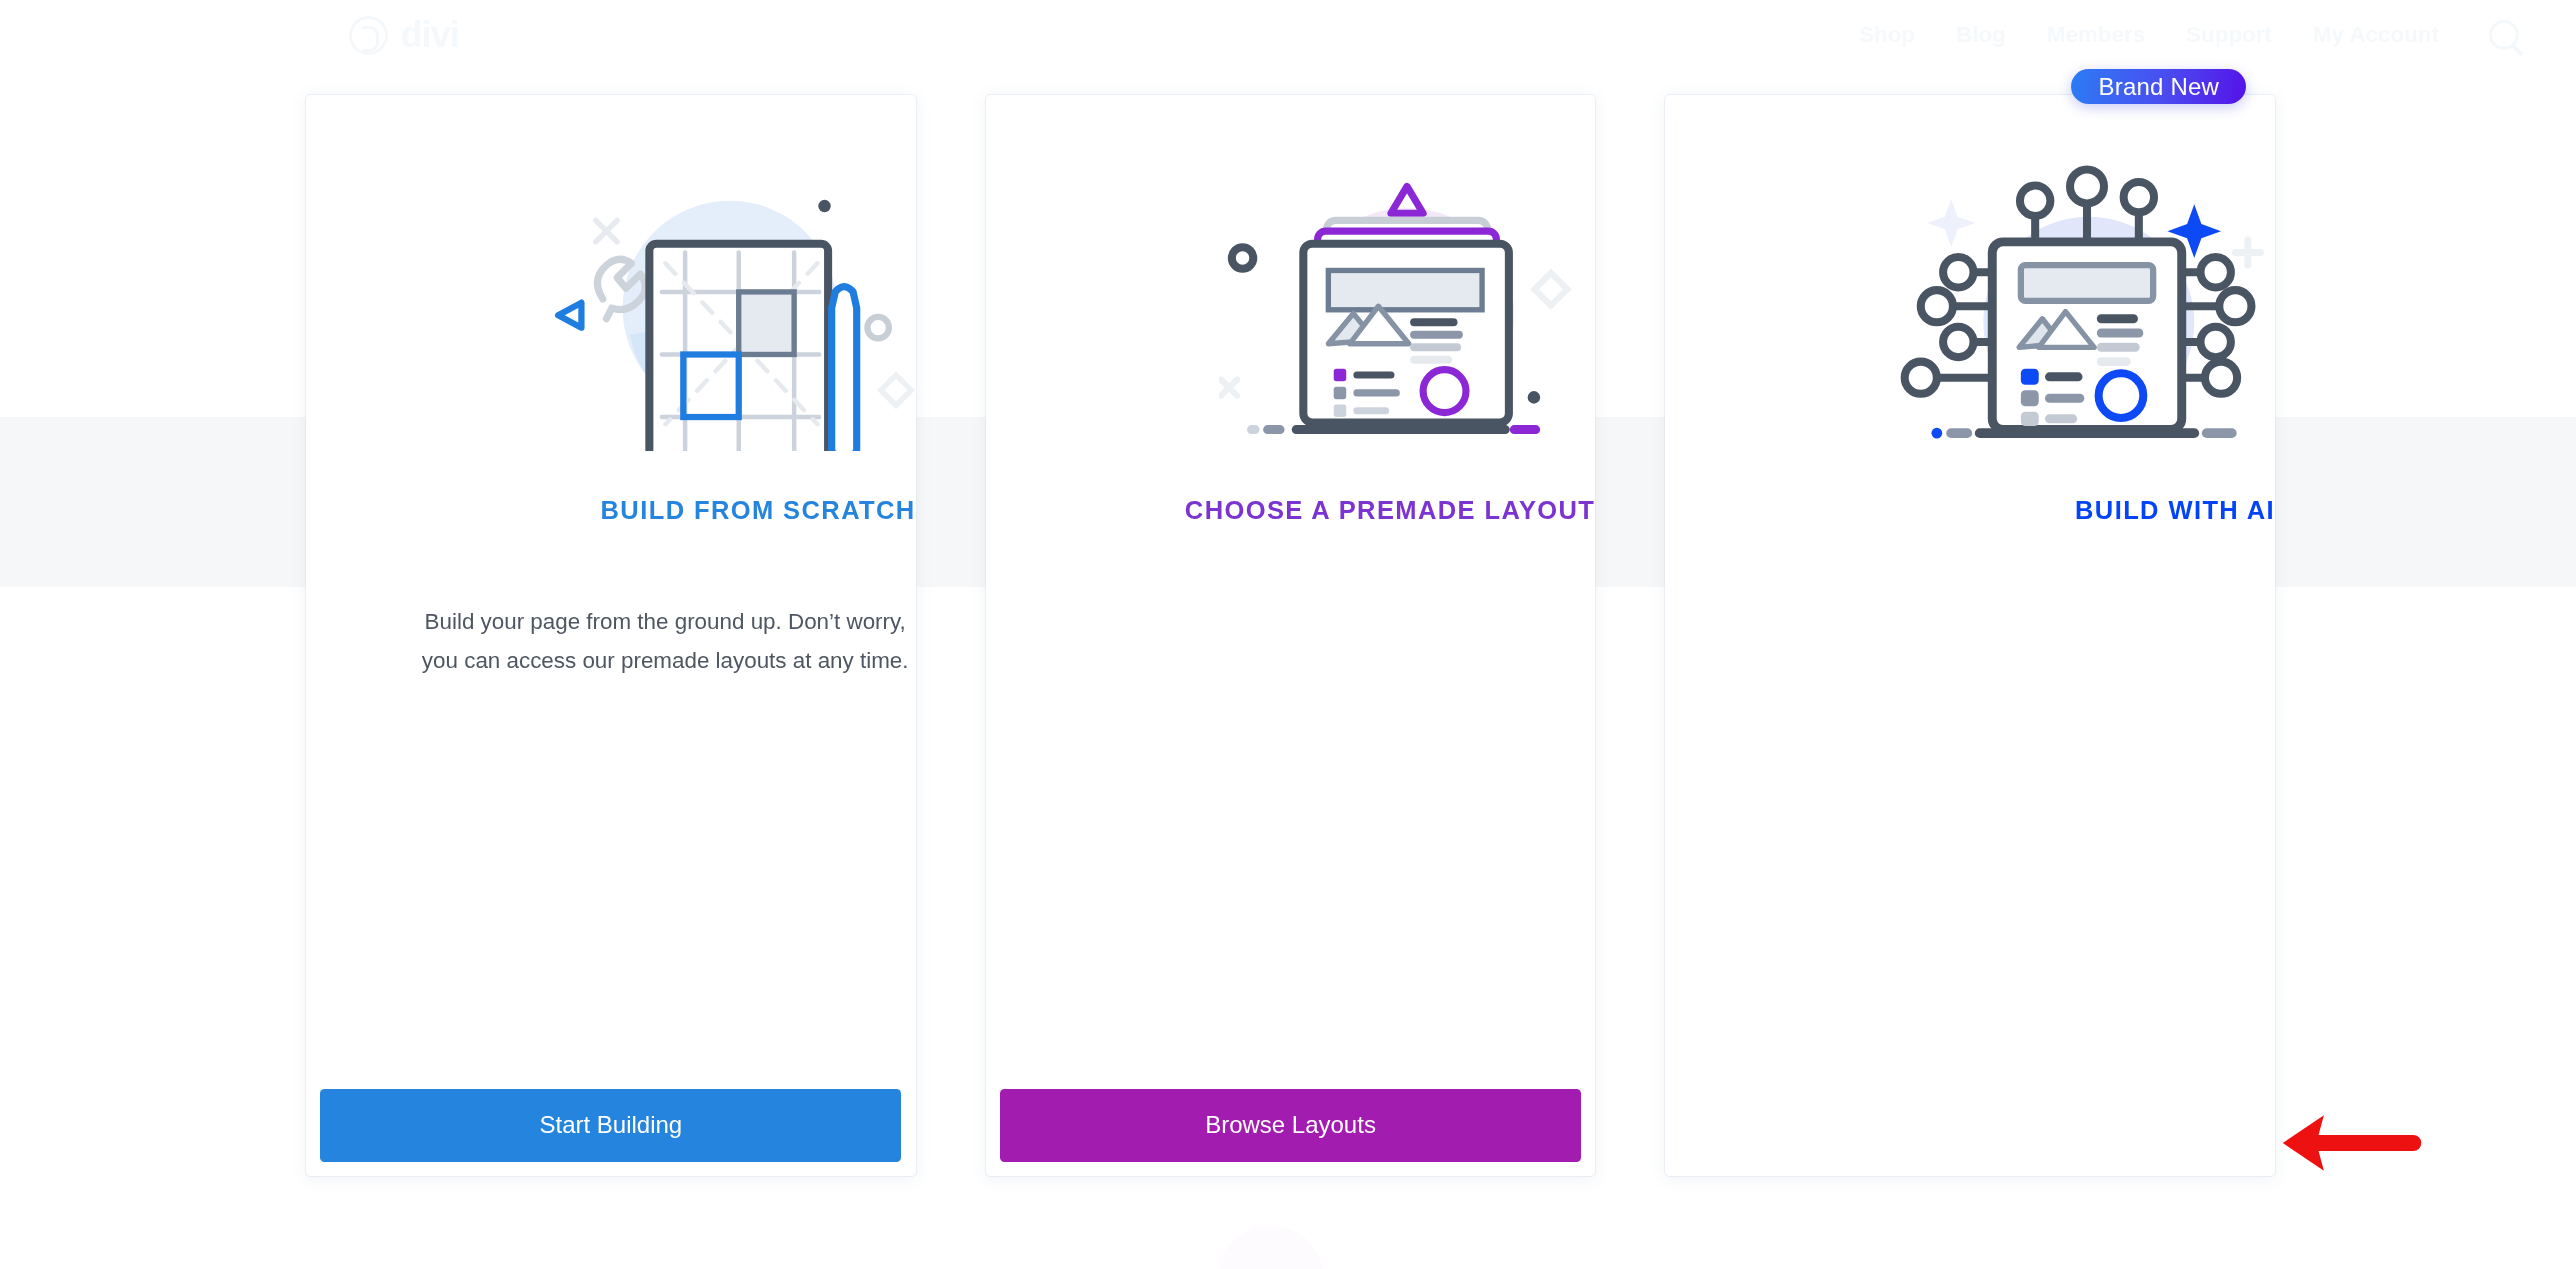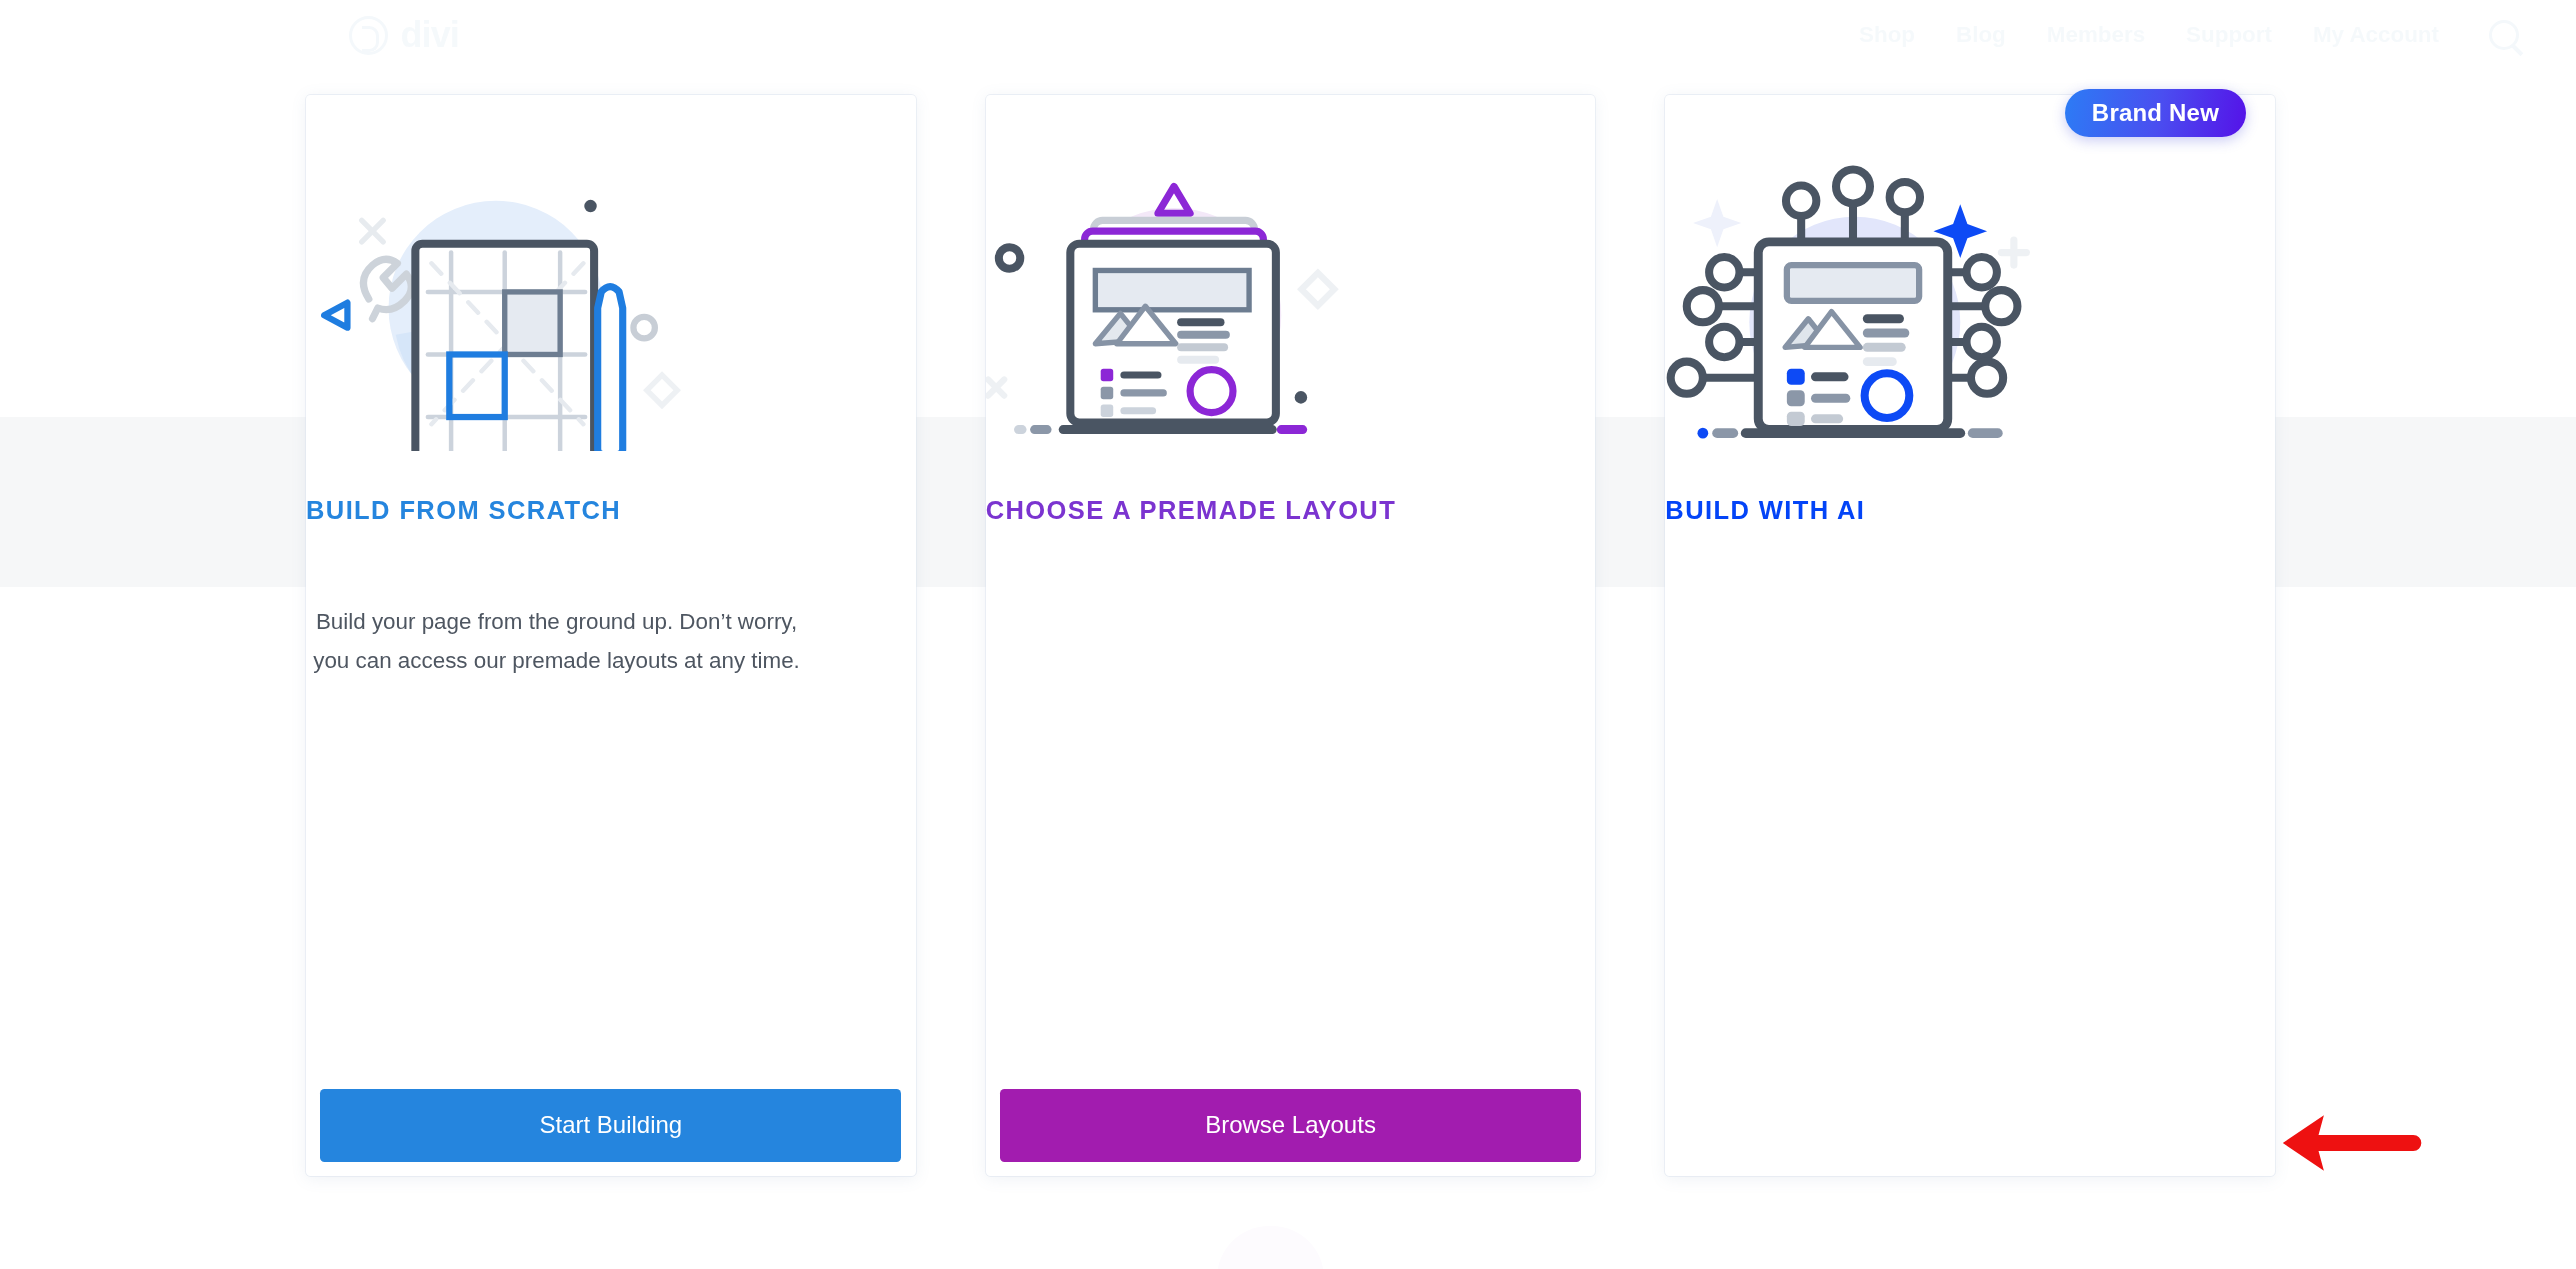--- a/index.html
+++ b/index.html
@@ -85,21 +85,21 @@
     border-radius: 4.5px;
     box-shadow: 0 0 0 0.9px rgba(220,228,238,.55), 0 2.7px 16px rgba(100,130,170,.10);
     display: flex;
     flex-direction: column;
     overflow: visible;
   }
   .card-inner {
     flex: 1 1 auto;
     display: flex;
     flex-direction: column;
-    align-items: flex-start;
+    align-items: flex-end;
     padding-top: 70px;
   }
   .illus {
     width: 376px; height: 286px;
     display: block;
     margin-bottom: 45px;
   }
   .card-title {
     font-size: 25.5px;
     font-weight: 700;
@@ -129,31 +129,30 @@
     display: flex;
     align-items: center;
     justify-content: center;
   }
 
   
   .badge {
     position: absolute;
     top: -26px; right: 29px;
     padding: 0 27px;
-    height: 48px;
+    height: 35px;
     display: flex; align-items: center;
     border-radius: 36px;
     color: #fff;
     font-size: 24px;
-    font-weight: 700;
+    font-weight: 400;
     letter-spacing: 0.2px;
     white-space: nowrap;
     background: linear-gradient(100deg, #2c7cf5 0%, #4a4ef0 52%, #5512e8 100%);
     box-shadow: 0 3.6px 12.5px rgba(60,70,220,.28);
-    margin-top: 20px;
   }
 
   
   .arrow {
     position: absolute;
     left: 2281px; top: 1108px;
     width: 143px; height: 70px;
     pointer-events: none;
   }
 </style>

